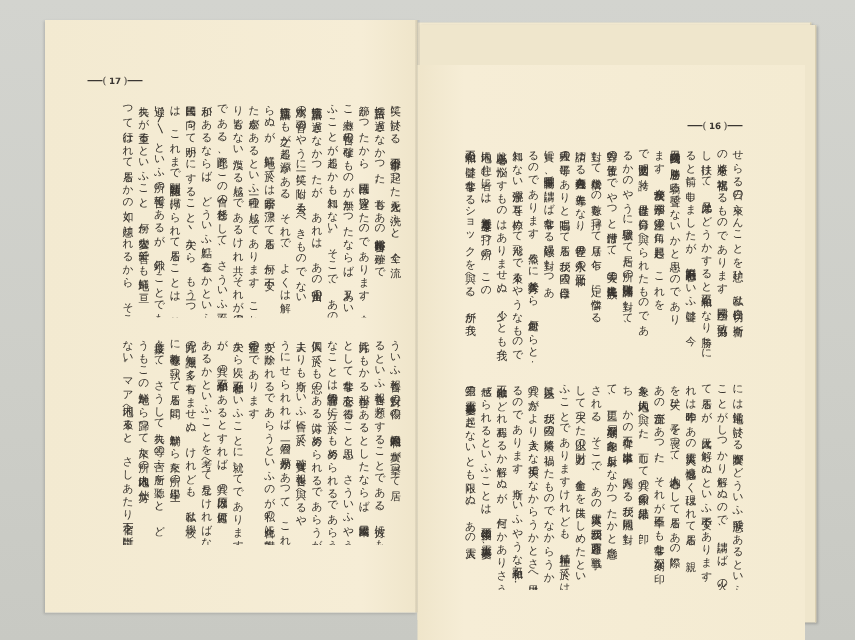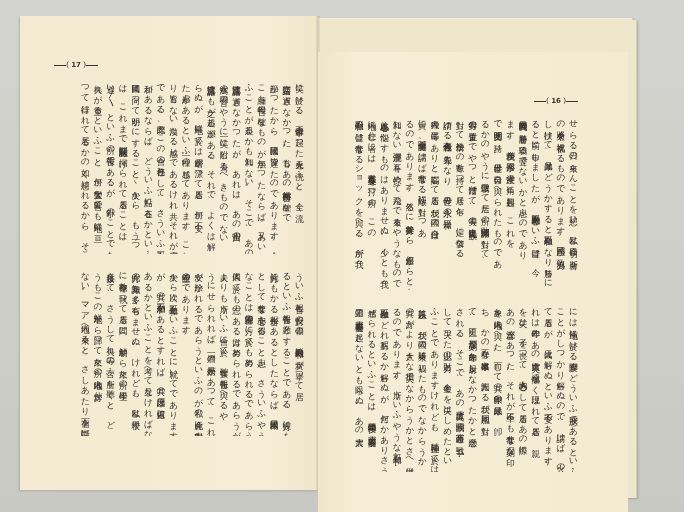--- a/index.html
+++ b/index.html
@@ -7,21 +7,21 @@
     width: 684px; height: 512px; overflow: hidden;
     background: #cfd0cb;
     position: relative;
     font-family: "DejaVu Serif", "Liberation Serif", serif;
   }
   .backdrop {
     position: absolute; inset: 0;
     background: linear-gradient(180deg, #d3d4cf 0%, #cdcec8 60%, #c8c9c3 100%);
   }
   .book {
-    position: absolute; left: 20px; top: 16px; width: 492px; height: 484px;
+    position: absolute; left: 36px; top: 16px; width: 492px; height: 484px;
   }
   .page-stack {
     position: absolute; top: 4px; left: 300px; width: 316px; height: 478px;
     background: #efe6cc; border-right: 1px solid #d9cfb2;
     box-shadow: 1px 1px 2px rgba(0,0,0,0.2);
   }
   .page-stack.s2 { left: 298px; width: 314px; top: 2px; background: #f2e9d0; }
   .page {
     position: absolute; top: 0; height: 474px;
     background: #f5ecd4;

